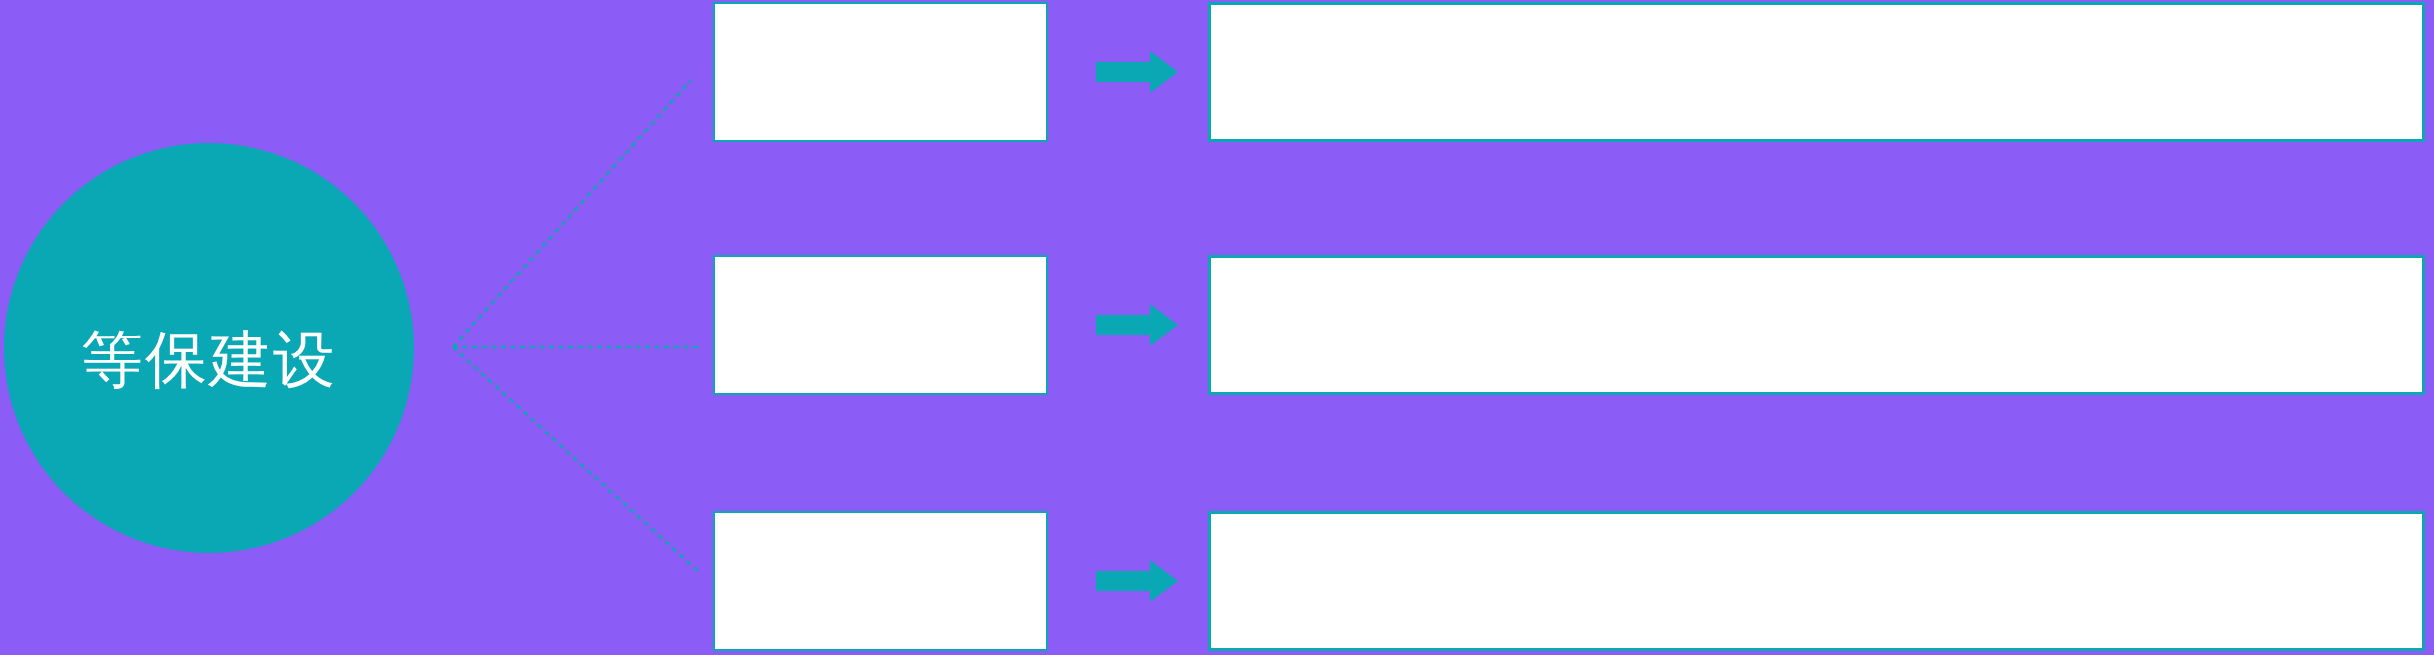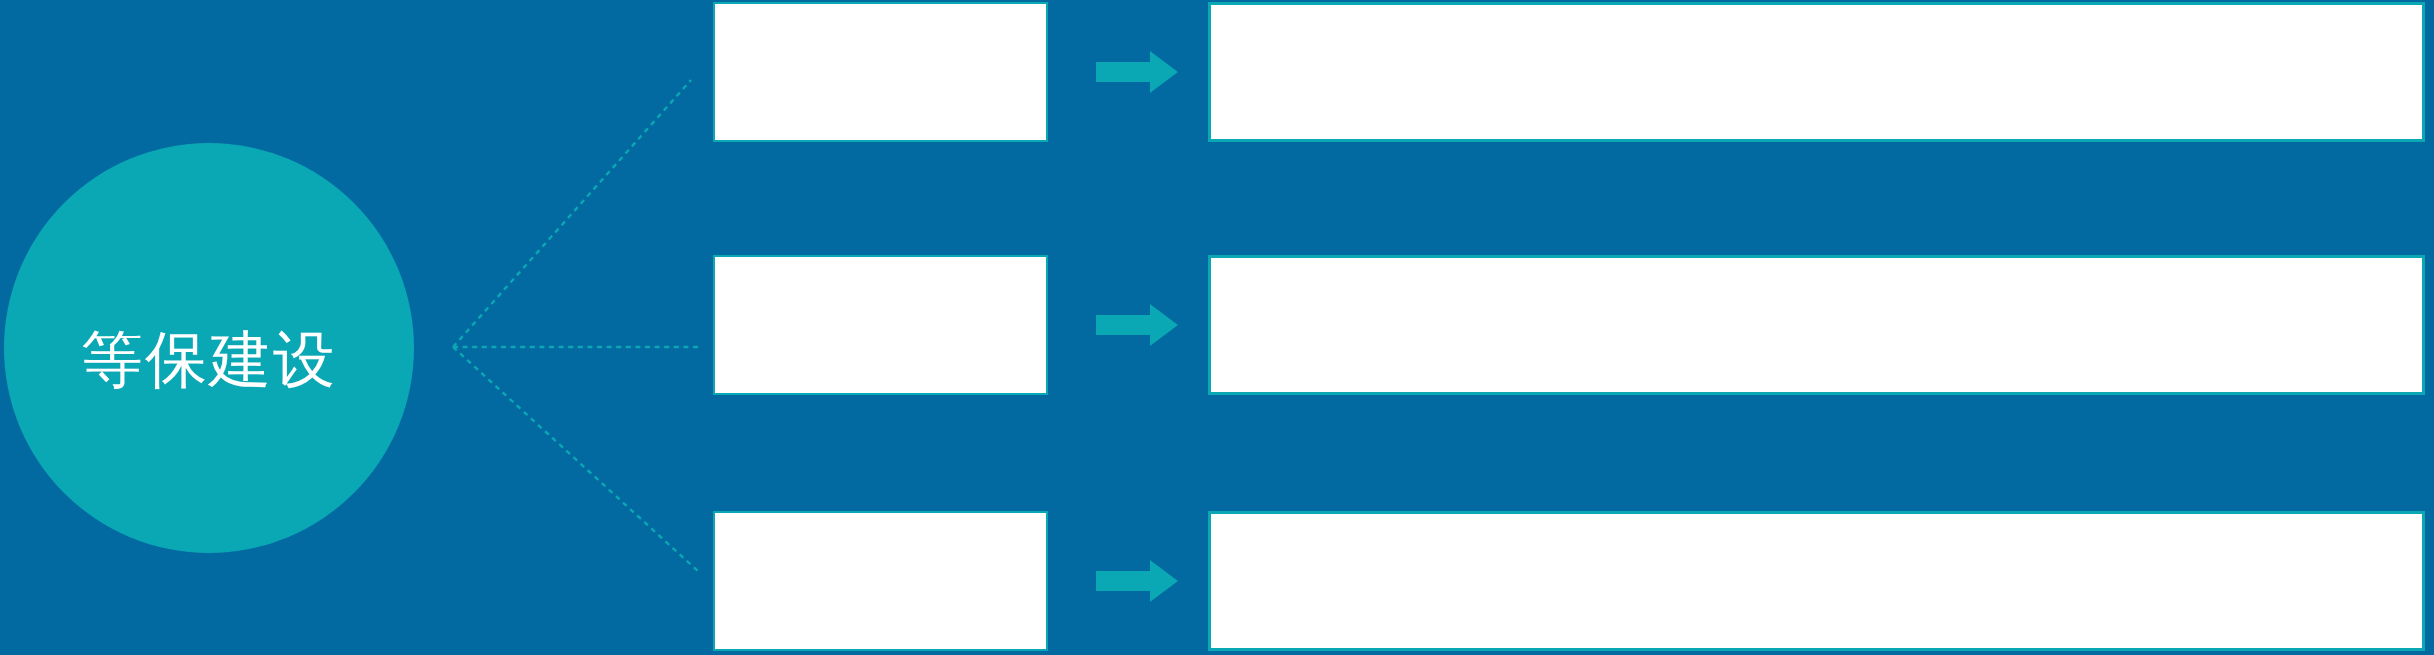--- a/index.html
+++ b/index.html
@@ -7,21 +7,21 @@
     --on-accent: #ffffff;
   }
   * { margin: 0; padding: 0; box-sizing: border-box; }
   html, body { background: #ffffff; }
   body { font-family: "Liberation Sans", "DejaVu Sans", sans-serif; }
 
   .canvas {
     position: relative;
     width: 2434px;
     height: 655px;
-    background: #0369a1;
+    background: #8b5cf6;
     overflow: hidden;
   }
 
   
   .circle {
     position: absolute;
     left: 4px;
     top: 143px;
     width: 410px;
     height: 410px;

